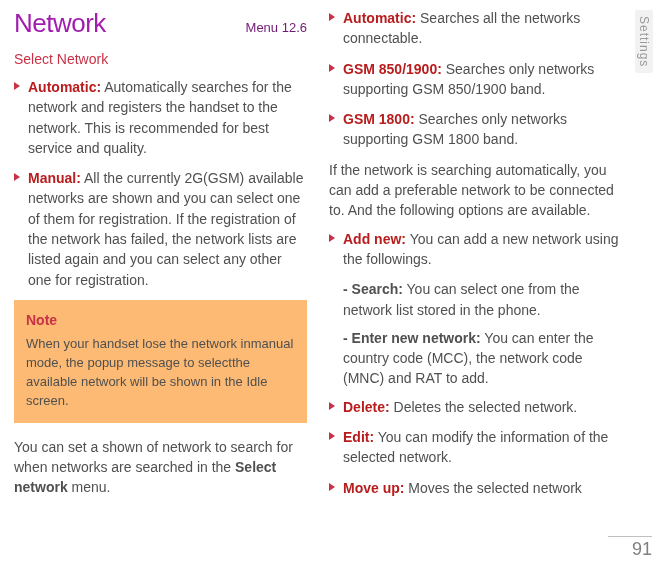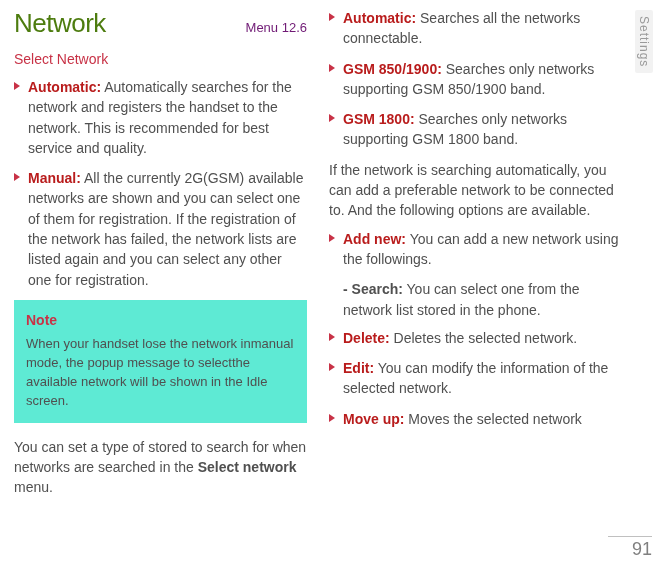--- a/index.html
+++ b/index.html
@@ -23,21 +23,21 @@
     min-width: 0;
   }
   .header-row {
     display: flex;
     align-items: baseline;
     justify-content: space-between;
     margin-bottom: 12px;
   }
   .h-title {
     font-size: 26px;
-    color: #4d7c0f;
+    color: #a21caf;
     font-weight: 400;
     letter-spacing: -0.5px;
   }
   .menu-label {
     font-size: 13px;
     color: #701a75;
   }
   .sub-title {
     font-size: 14px;
     color: #c83246;
@@ -65,21 +65,21 @@
     color: #b91c1c;
     font-weight: bold;
   }
   .sub-bullet {
     padding-left: 14px;
     margin-bottom: 8px;
     font-size: 14px;
     line-height: 1.45;
   }
   .note-box {
-    background: #5eead4;
+    background: #fdba74;
     padding: 10px 12px 12px 12px;
     margin: 6px 0 14px 0;
     font-size: 13px;
     line-height: 1.45;
     color: #505050;
   }
   .note-head {
     color: #c83246;
     font-weight: bold;
     margin-bottom: 5px;
@@ -145,21 +145,21 @@
       <span class="label">Manual:</span><span> All the currently 2G(GSM) available networks are shown and you can select one of them for registration. If the registration of the network has failed, the network lists are listed again and you can select any other one for registration.</span>
     </div>
 
     <div class="note-box">
       <div class="note-head">Note</div>
       <div>When your handset lose the network inmanual mode, the popup message to selectthe available network will be shown in the Idle screen.</div>
     </div>
 
 
     <p class="para">
-      <span>You can set a type of stored to search for when networks are searched in the </span><span class="bold">Select network</span><span> menu.</span>
+      <span>You can set a shown of network to search for when networks are searched in the </span><span class="bold">Select network</span><span> menu.</span>
     </p>
 
   </div>
 
   <div class="col" style="padding-right:30px;">
 
     <div class="bullet para">
       <span class="tri">
           <svg width="8" height="8">
             <polygon points="0,0 6,4 0,8" fill="#c83246"></polygon>
@@ -195,20 +195,23 @@
             <polygon points="0,0 6,4 0,8" fill="#c83246"></polygon>
           </svg>
         </span>
       <span class="label">Add new:</span><span> You can add a new network using the followings.</span>
     </div>
 
     <div class="sub-bullet">
       <span class="bold">- Search:</span><span> You can select one from the network list stored in the phone.</span>
     </div>
 
+    <div class="sub-bullet">
+      <span class="bold">- Enter new network:</span><span> You can enter the country code (MCC), the network code (MNC) and RAT to add.</span>
+    </div>
 
     <div class="bullet para">
       <span class="tri">
           <svg width="8" height="8">
             <polygon points="0,0 6,4 0,8" fill="#c83246"></polygon>
           </svg>
         </span>
       <span class="label">Delete:</span><span> Deletes the selected network.</span>
     </div>
 

